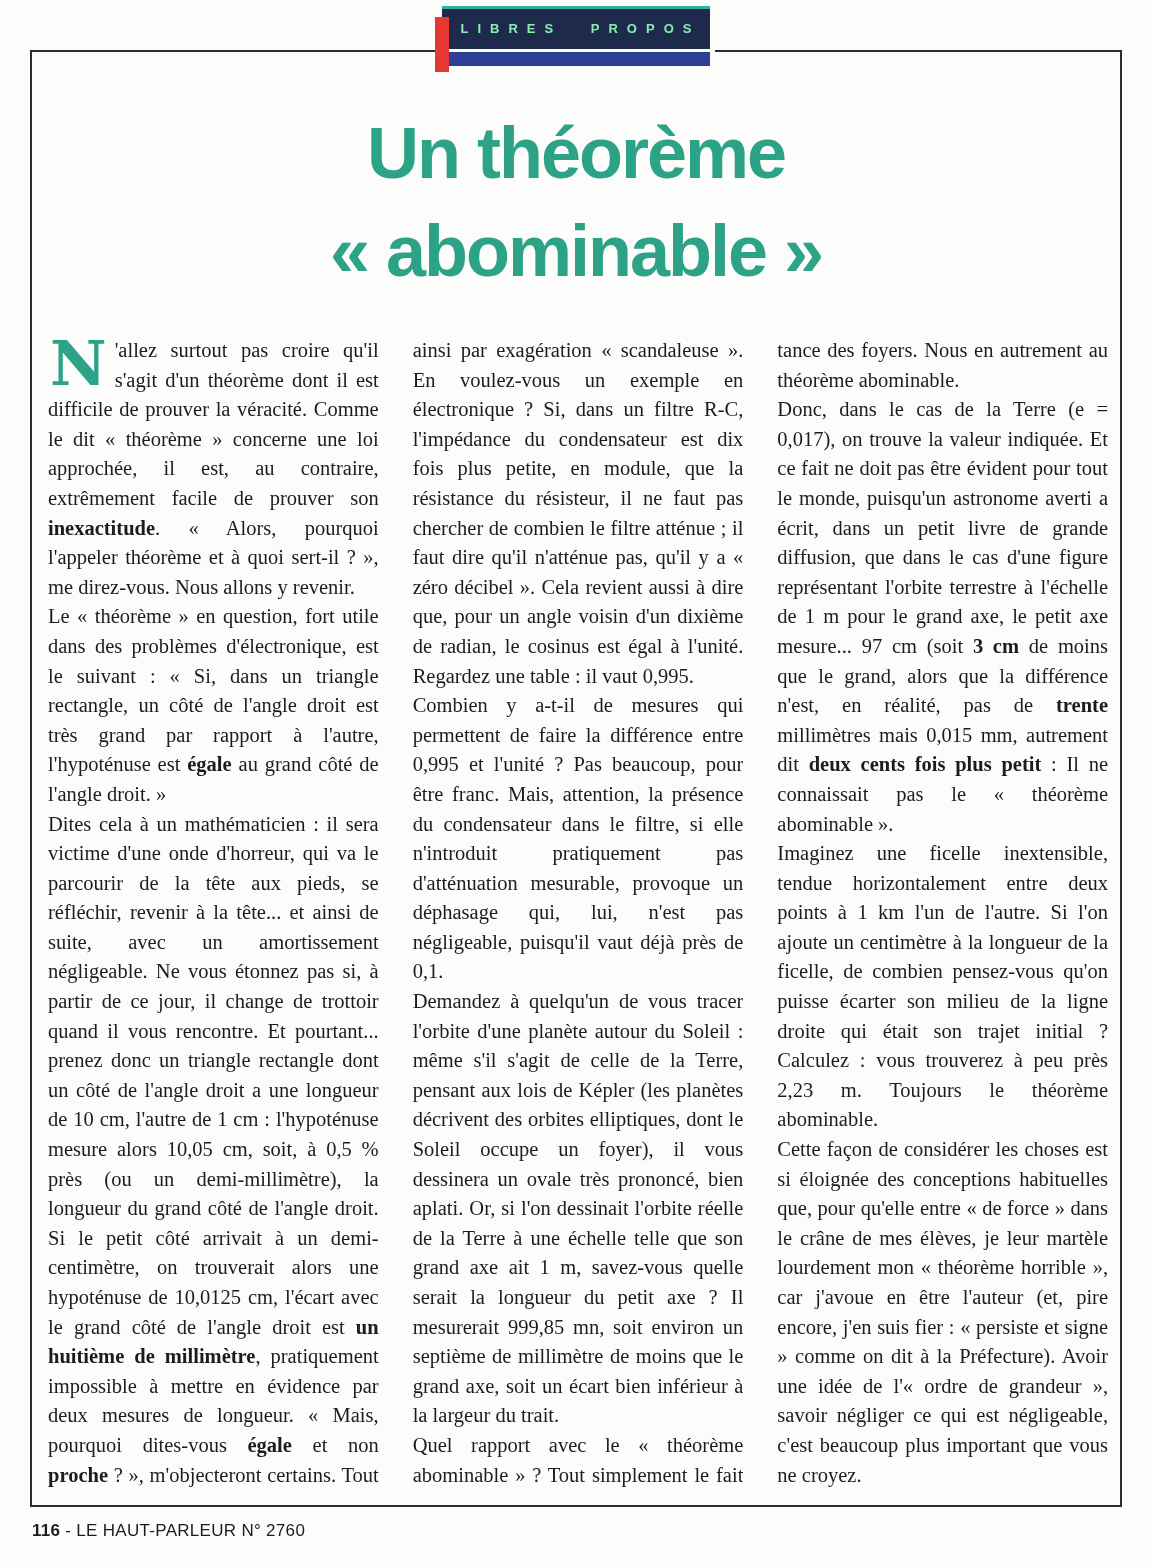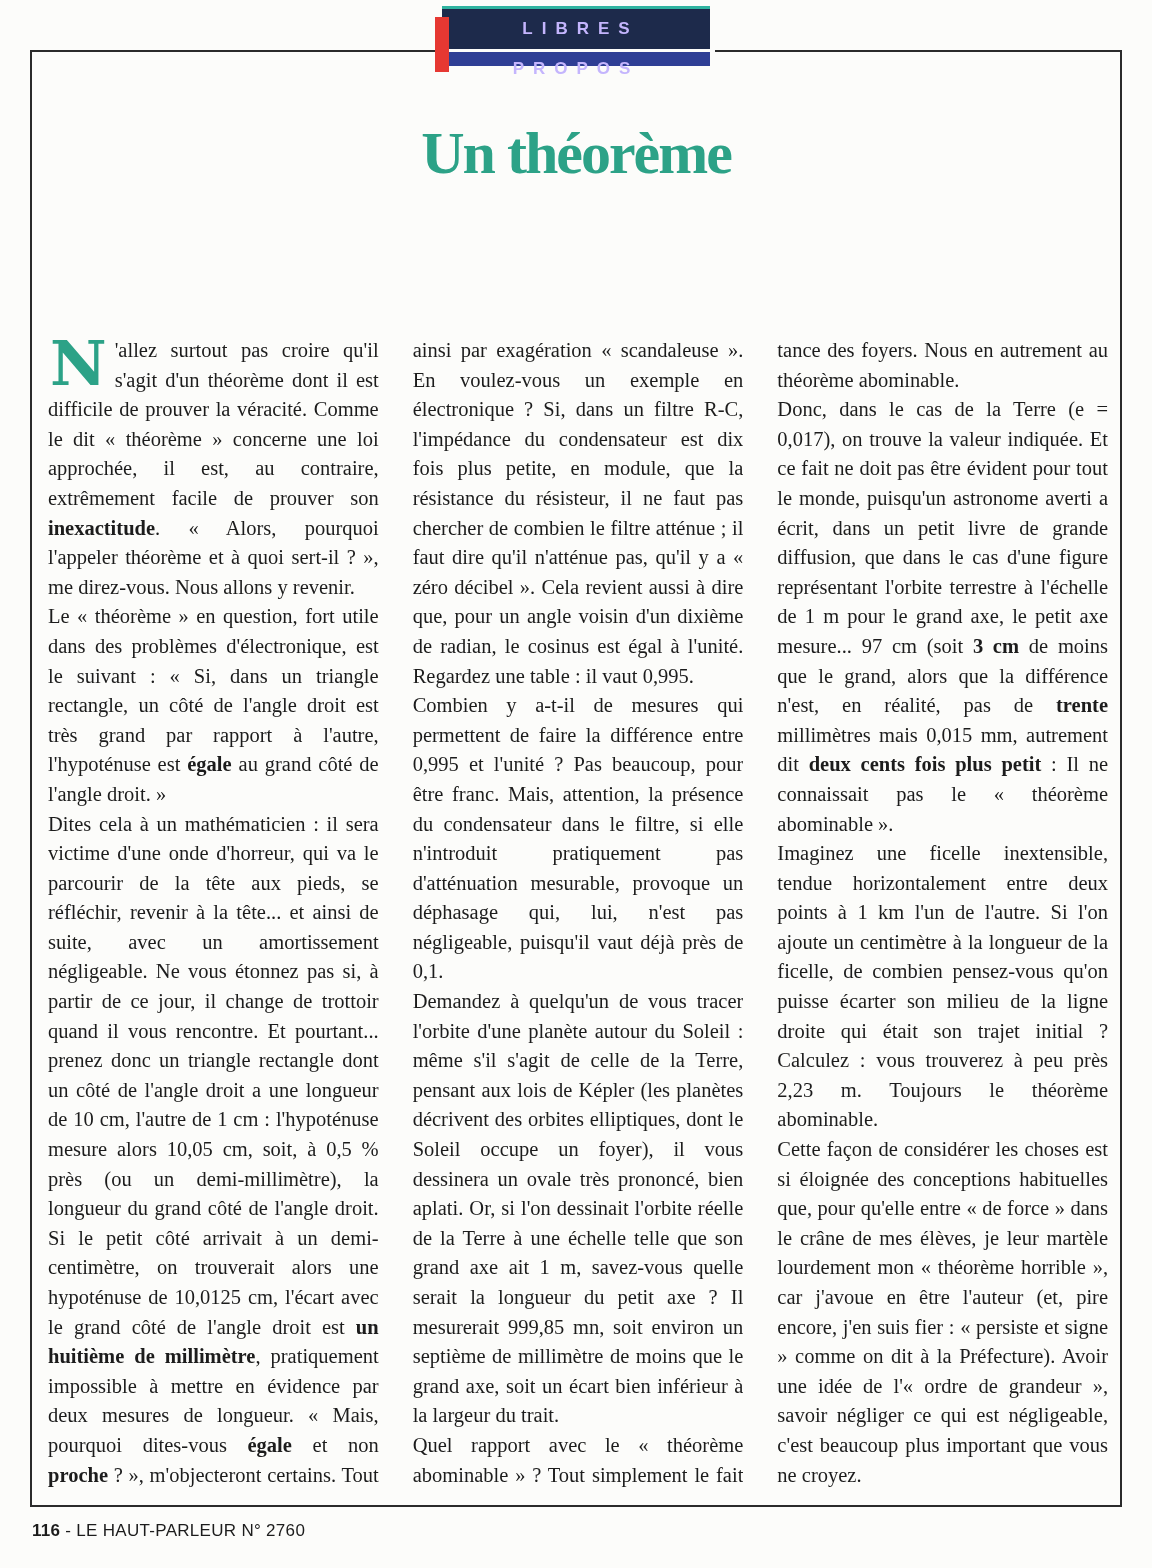--- a/index.html
+++ b/index.html
@@ -21,31 +21,31 @@
     box-sizing:border-box;border:2px solid #2b2b2b;background:transparent;
   }
   .badge{
     position:absolute;top:6px;left:50%;transform:translateX(-50%);
     z-index:5;background:#fcfcfa;padding:0 5px;
   }
   .badge-inner{position:relative;}
   .badge-navy{
     width:268px;height:40px;background:var(--navy);
     border-top:3px solid var(--tealline);
-    color:#c4b5fd;text-align:center;
+    color:#86efac;text-align:center;
     font-family:"Liberation Sans",sans-serif;font-weight:bold;
-    font-size:17px;line-height:40px;letter-spacing:9px;word-spacing:16px;
+    font-size:13px;line-height:40px;letter-spacing:9px;word-spacing:16px;
     text-indent:9px;
   }
   .badge-stripe{width:268px;height:14px;background:var(--blue);margin-top:3px;}
   .badge-red{position:absolute;left:-7px;top:11px;width:14px;height:55px;background:var(--red);}
   .title{
     position:absolute;top:104px;left:0;width:100%;text-align:center;
-    font-family:Liberation Serif, serif;font-weight:bold;color:var(--teal);
-    font-size:60px;line-height:98px;letter-spacing:-2px;
+    font-family:Liberation Sans, sans-serif;font-weight:bold;color:var(--teal);
+    font-size:72px;line-height:98px;letter-spacing:-2px;
   }
   .cols{
     position:absolute;top:336px;left:48px;width:1060px;
     display:flex;gap:34px;
   }
   .col{
     width:331px;height:1158px;overflow:hidden;
     font-size:20.5px;line-height:29.6px;text-align:justify;
   }
   .col p{margin:0;}
@@ -69,20 +69,21 @@
 <div class="badge">
   <div class="badge-inner">
     <div class="badge-red"></div>
     <div class="badge-navy">LIBRES PROPOS</div>
     <div class="badge-stripe"></div>
   </div>
 </div>
 
 <div class="title">
   <div>Un théorème</div>
+  <div>« abominable »</div>
 </div>
 
 <div class="cols">
   <div class="col">
       <p><span class="dropcap">N</span><span>'allez surtout pas croire qu'il s'agit d'un théorème dont il est difficile de prouver la véracité. Comme le dit « théorème » concerne une loi approchée, il est, au contraire, extrêmement facile de prouver son </span><b>inexactitude</b><span>. « Alors, pourquoi l'appeler théorème et à quoi sert-il ? », me direz-vous. Nous allons y revenir.</span></p>
       <p><span>Le « théorème » en question, fort utile dans des problèmes d'électronique, est le suivant : « Si, dans un triangle rectangle, un côté de l'angle droit est très grand par rapport à l'autre, l'hypoténuse est </span><b>égale</b><span> au grand côté de l'angle droit. »</span></p>
       <p><span>Dites cela à un mathématicien : il sera victime d'une onde d'horreur, qui va le parcourir de la tête aux pieds, se réfléchir, revenir à la tête... et ainsi de suite, avec un amortissement négligeable. Ne vous étonnez pas si, à partir de ce jour, il change de trottoir quand il vous rencontre. Et pourtant... prenez donc un triangle rectangle dont un côté de l'angle droit a une longueur de 10 cm, l'autre de 1 cm : l'hypoténuse mesure alors 10,05 cm, soit, à 0,5 % près (ou un demi-millimètre), la longueur du grand côté de l'angle droit. Si le petit côté arrivait à un demi-centimètre, on trouverait alors une hypoténuse de 10,0125 cm, l'écart avec le grand côté de l'angle droit est </span><b>un huitième de millimètre</b><span>, pratiquement impossible à mettre en évidence par deux mesures de longueur. « Mais, pourquoi dites-vous </span><b>égale</b><span> et non </span><b>proche</b><span> ? », m'objecteront certains. Tout simplement, pour frapper énergiquement les imaginations. On surestime toujours le degré de différence entre cette hypoténuse et le grand côté de l'angle droit, alors, pour graver cela dans les esprits, pour forcer ceux qui en ont besoin à considérer à quel point les longueurs sont proches, je procède</span></p>
     </div>
   <div class="col">
       <p><span>ainsi par exagération « scandaleuse ». En voulez-vous un exemple en électronique ? Si, dans un filtre R-C, l'impédance du condensateur est dix fois plus petite, en module, que la résistance du résisteur, il ne faut pas chercher de combien le filtre atténue ; il faut dire qu'il n'atténue pas, qu'il y a « zéro décibel ». Cela revient aussi à dire que, pour un angle voisin d'un dixième de radian, le cosinus est égal à l'unité. Regardez une table : il vaut 0,995.</span></p>

